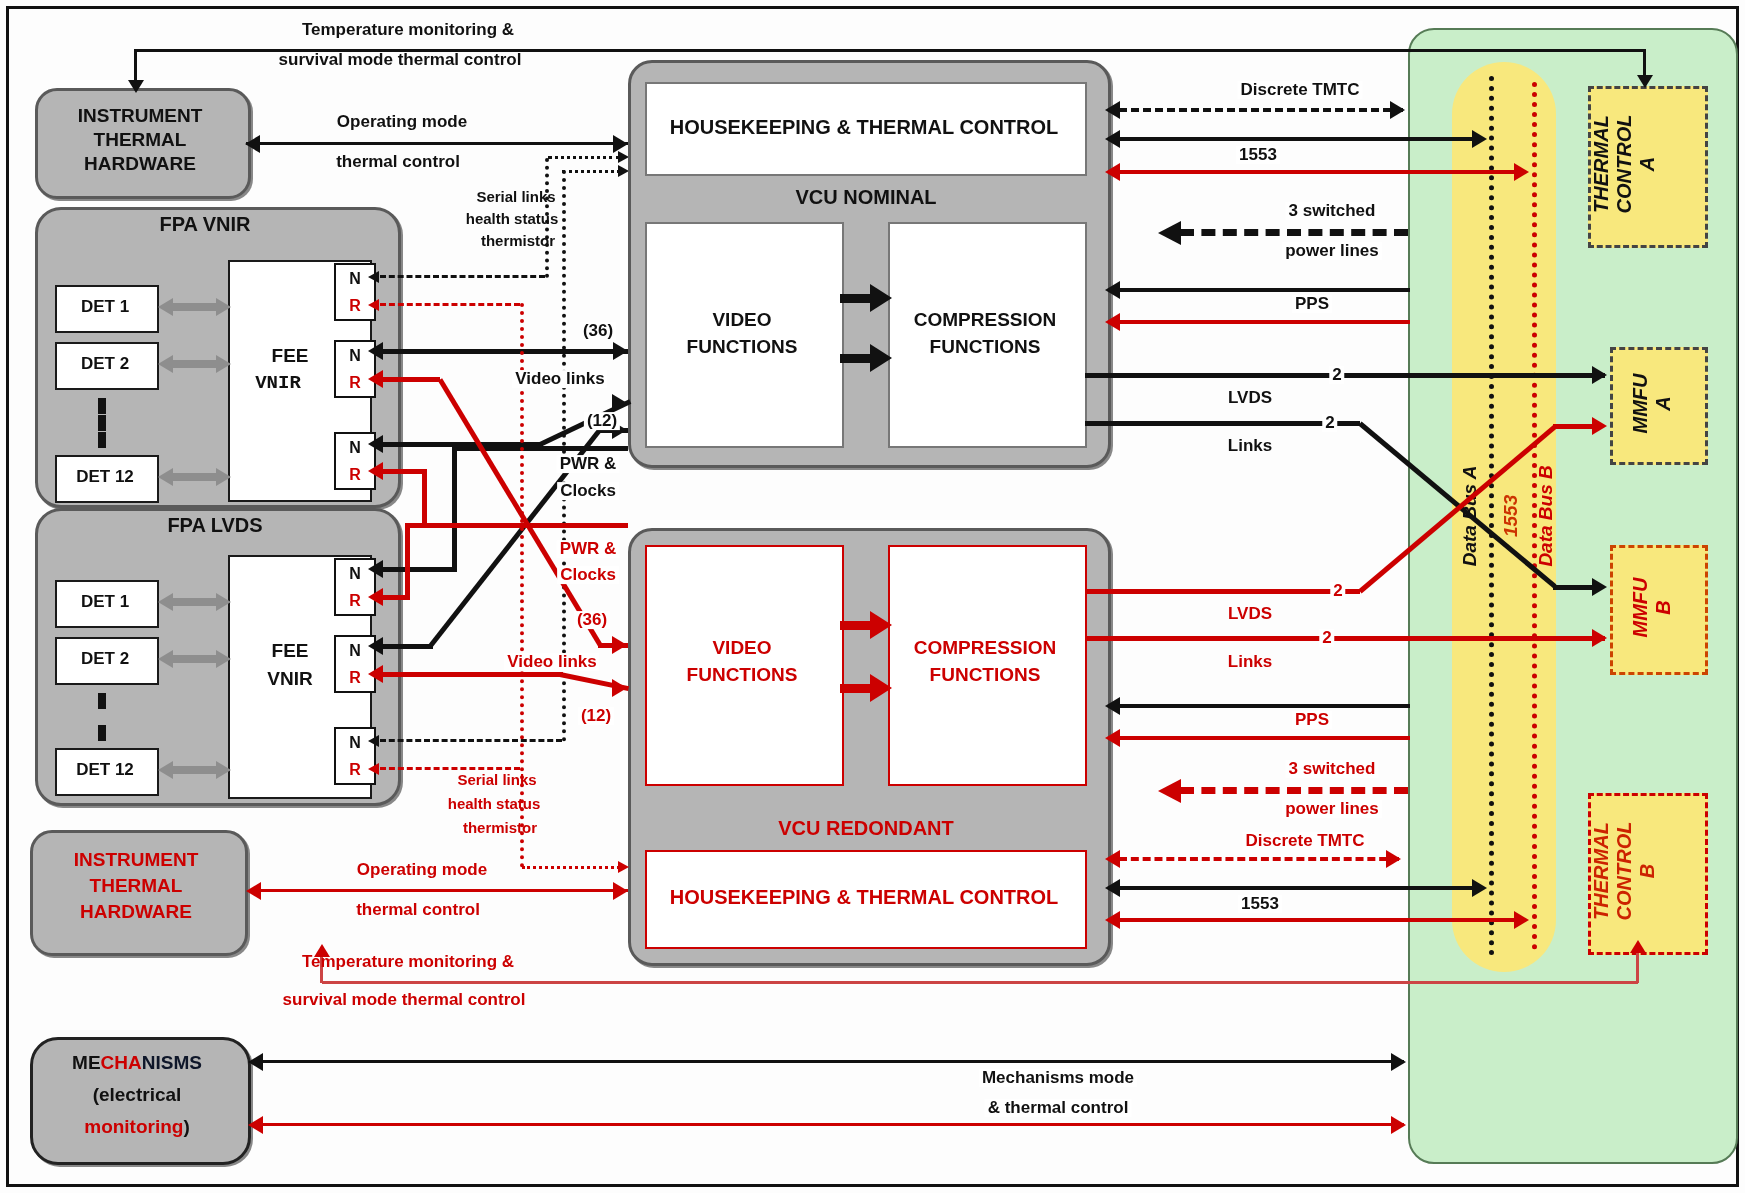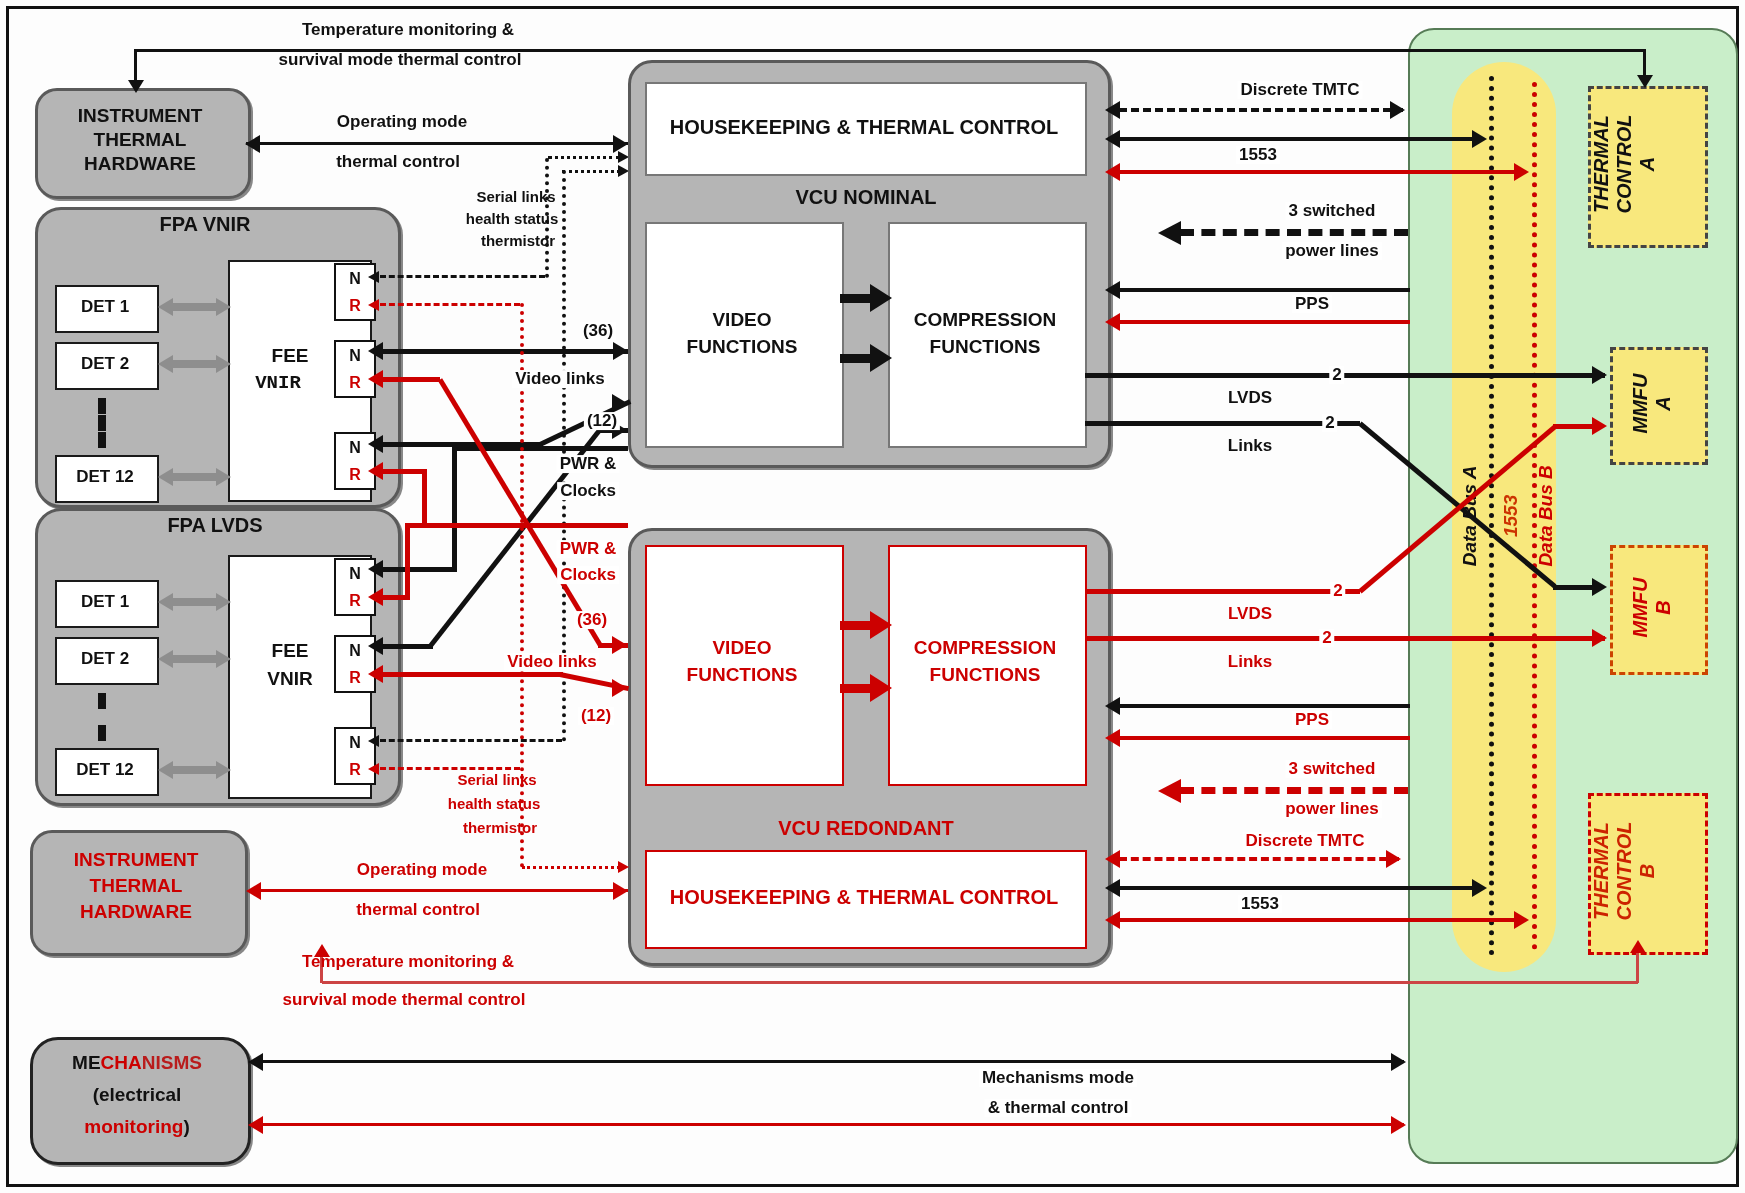--- a/index.html
+++ b/index.html
@@ -357,21 +357,21 @@
   <div class="abs" style="left:322px;top:981px;width:1316px;height:3px;background:#cc4444;"></div>
   <div class="abs" style="left:320px;top:956px;width:3px;height:27px;background:#cc4444;"></div>
   <div class="aru r" style="left:314px;top:944px;"></div>
   <div class="abs" style="left:1636px;top:952px;width:3px;height:31px;background:#cc4444;"></div>
   <div class="aru r" style="left:1630px;top:940px;"></div>
   <div class="t r" style="left:408px;top:962px;">Temperature monitoring &amp;</div>
   <div class="t r" style="left:404px;top:1000px;">survival mode thermal control</div>
 
   <div class="gbox" style="left:30px;top:1037px;width:215px;height:122px;border-radius:28px;border-color:#222;"></div>
   <div class="t s19" style="left:137px;top:1063px;">
-    <span style="color:#111;">ME</span><span style="color:#cc0000;">CHA</span><span style="color:#b91c1c;">NISMS</span>
+    <span style="color:#111;">ME</span><span style="color:#cc0000;">CHA</span><span style="color:#0f172a;">NISMS</span>
   </div>
   <div class="t s19" style="left:137px;top:1095px;">(electrical</div>
   <div class="t s19" style="left:137px;top:1127px;">
     <span style="color:#cc0000;">monitoring</span><span style="color:#111;">)</span>
   </div>
 
   <div class="hl thin" style="left:260px;top:1060px;width:1144px;"></div>
   <div class="arl" style="left:248px;top:1053px;"></div>
   <div class="arr" style="left:1391px;top:1053px;"></div>
   <div class="hl rl thin" style="left:260px;top:1123px;width:1144px;"></div>

